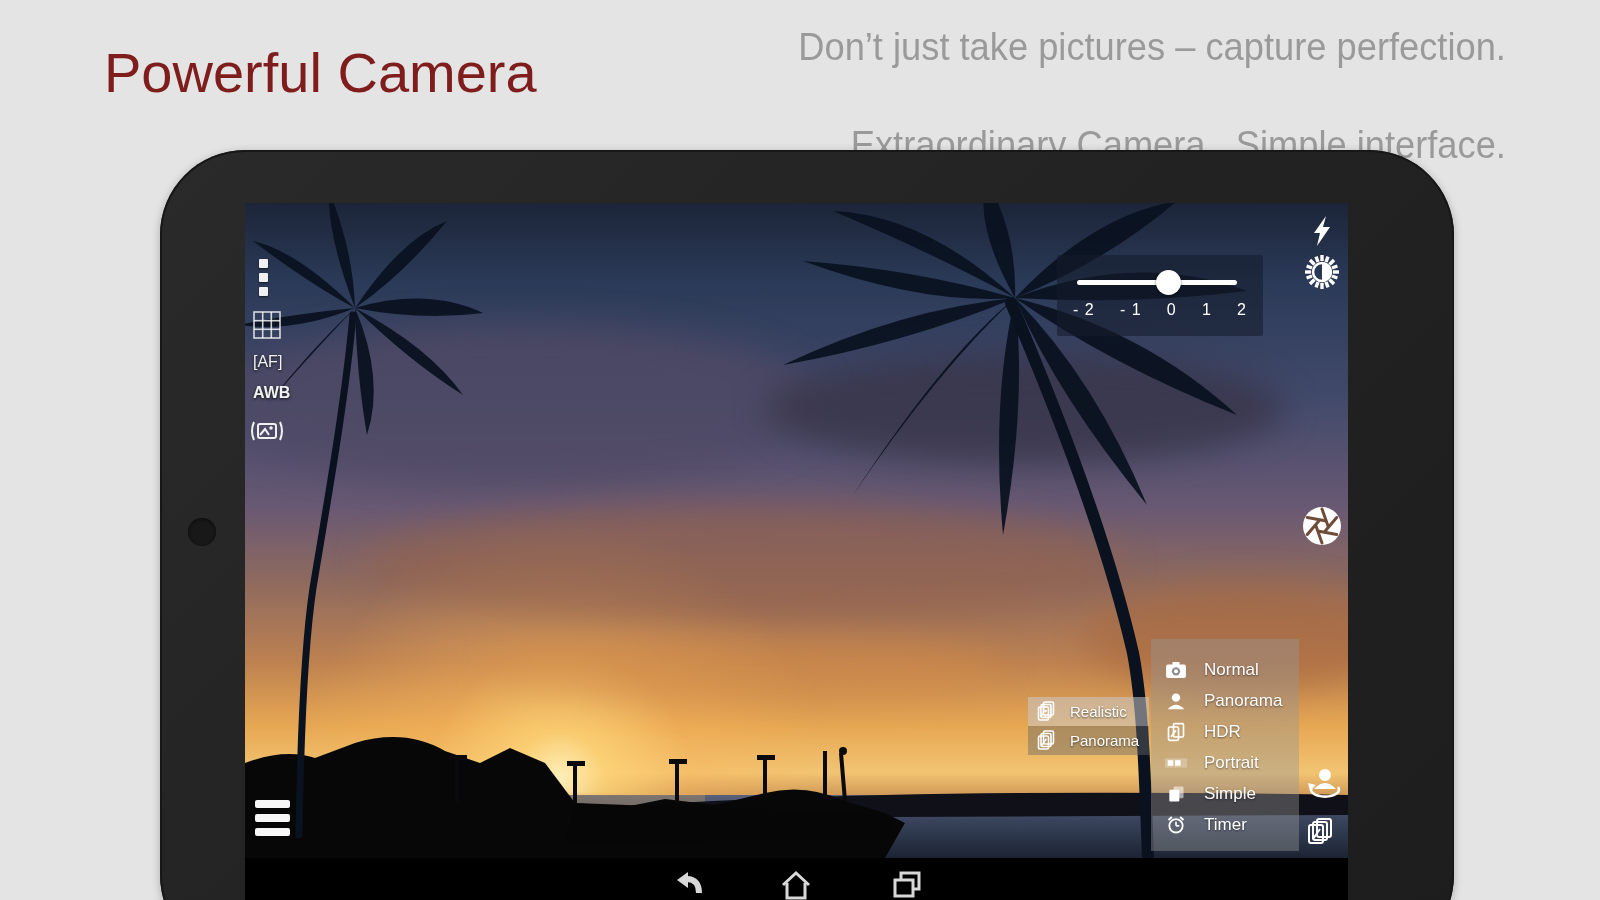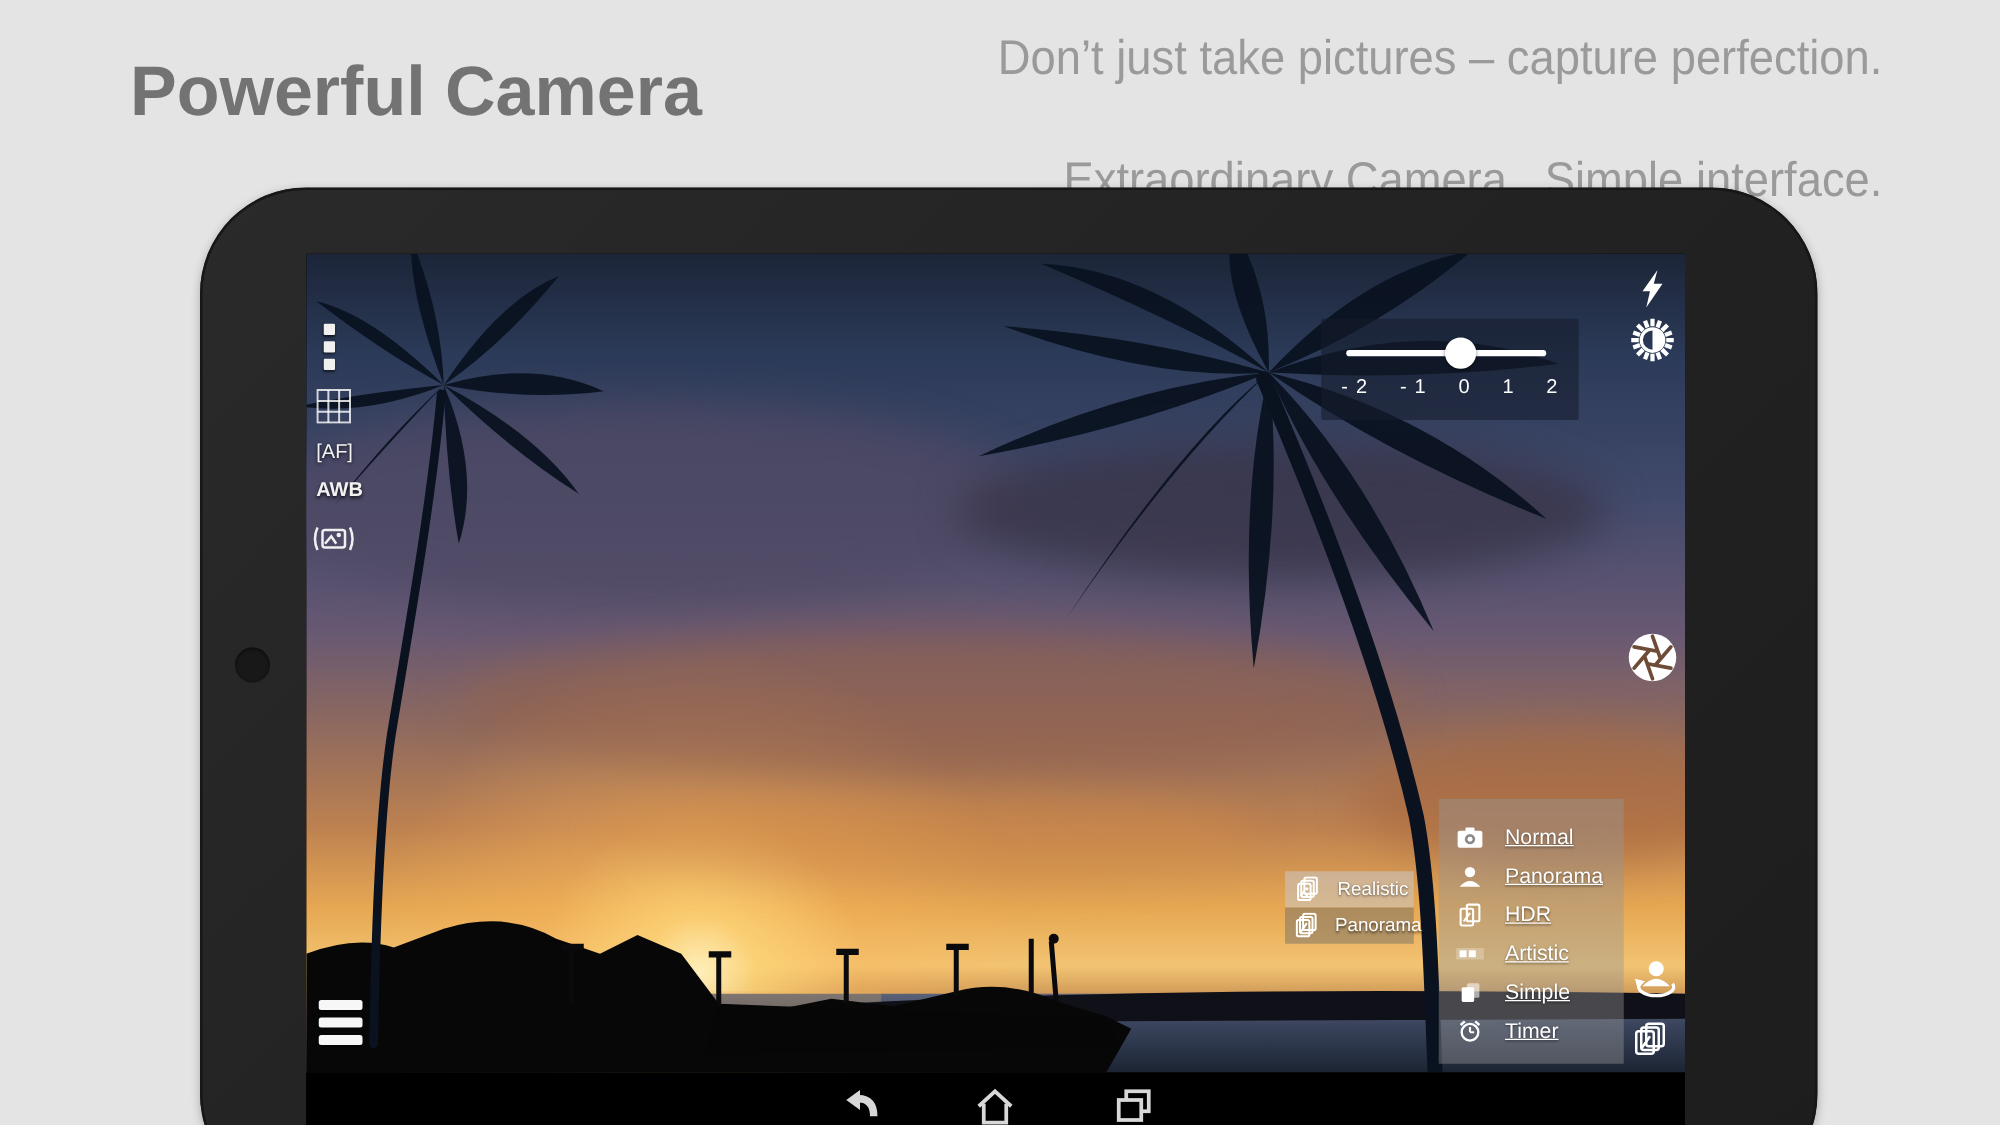--- a/index.html
+++ b/index.html
@@ -2,21 +2,21 @@
 <html><head>
 <meta charset="utf-8">
 <style>
   * { margin:0; padding:0; box-sizing:border-box; }
   html,body { width:1600px; height:900px; overflow:hidden; }
   body { background:#e4e4e4; font-family:"Liberation Sans", sans-serif; position:relative; }
 
   
   .page-title {
     position:absolute; left:104px; top:40px;
-    font-size:56px; font-weight:bold; color:#737373; letter-spacing:0px;
+    font-size:56px; font-weight:normal; color:#7f1d1d; letter-spacing:0px;
   }
   .tagline {
     position:absolute; right:94px; top:22px; text-align:right;
     font-size:39px; color:#9a9a9a; line-height:49px;
     transform:scaleX(0.93); transform-origin:right top; white-space:pre;
   }
 
   
   .tablet {
     position:absolute; left:160px; top:150px; width:1294px; height:810px;
@@ -83,25 +83,25 @@
   .effects-btn    { left:1062px; top:614px; }
 
   .hamburger { position:absolute; left:10px; top:597px; }
   .hamburger span { display:block; width:35px; height:8px; background:#f7f7f7; border-radius:2px; margin-bottom:6px; box-shadow:0 1px 2px rgba(0,0,0,.5); }
 
   
   .mode-menu {
     position:absolute; left:906px; top:436px; width:148px; height:212px;
     background:rgba(150,150,150,.42); padding-top:15px;
   }
-  .mode-item { display:flex; align-items:center; height:31px; padding-left:13px; cursor:default;text-decoration:underline; }
+  .mode-item { display:flex; align-items:center; height:31px; padding-left:13px; cursor:default; }
   .mode-item .mi-icon { width:24px; display:flex; justify-content:center; }
   .mode-item .mi-label { margin-left:16px; font-size:17px; color:#fff; text-shadow:0 1px 2px rgba(0,0,0,.5); }
 
-  .filter-menu { position:absolute; left:783px; top:494px; width:103px; }
+  .filter-menu { position:absolute; left:783px; top:494px; width:121px; }
   .filter-item { display:flex; align-items:center; height:29px; padding-left:8px; background:rgba(105,105,105,.45); }
   .filter-item.selected { background:rgba(200,200,200,.55); }
   .filter-item .fi-icon { width:22px; display:flex; justify-content:center; }
   .filter-item .fi-label { margin-left:12px; font-size:15px; color:#fff; text-shadow:0 1px 2px rgba(0,0,0,.6); }
 
   
   .navbar { position:absolute; left:0; top:655px; width:1103px; height:65px; background:#000; }
   .nav-btn { position:absolute; top:10px; width:40px; height:34px; display:flex; align-items:center; justify-content:center; }
   .nav-back    { left:422px; }
   .nav-home    { left:531px; }
@@ -347,21 +347,21 @@
           <span class="mi-label">HDR</span>
         </div>
         <div class="mode-item">
           <span class="mi-icon">
             <svg width="24" height="14" viewBox="0 0 26 14">
               <rect x="1" y="2" width="24" height="10" fill="rgba(255,255,255,0.25)"></rect>
               <rect x="4" y="4" width="6" height="6" fill="#fff"></rect>
               <rect x="12" y="4" width="6" height="6" fill="#fff"></rect>
             </svg>
           </span>
-          <span class="mi-label">Artistic</span>
+          <span class="mi-label">Portrait</span>
         </div>
         <div class="mode-item">
           <span class="mi-icon">
             <svg width="20" height="20" viewBox="0 0 24 24">
               <rect x="9" y="3" width="12" height="14" rx="1.5" fill="rgba(255,255,255,0.55)"></rect>
               <rect x="4" y="7" width="12" height="14" rx="1.5" fill="#fff"></rect>
             </svg>
           </span>
           <span class="mi-label">Simple</span>
         </div>

